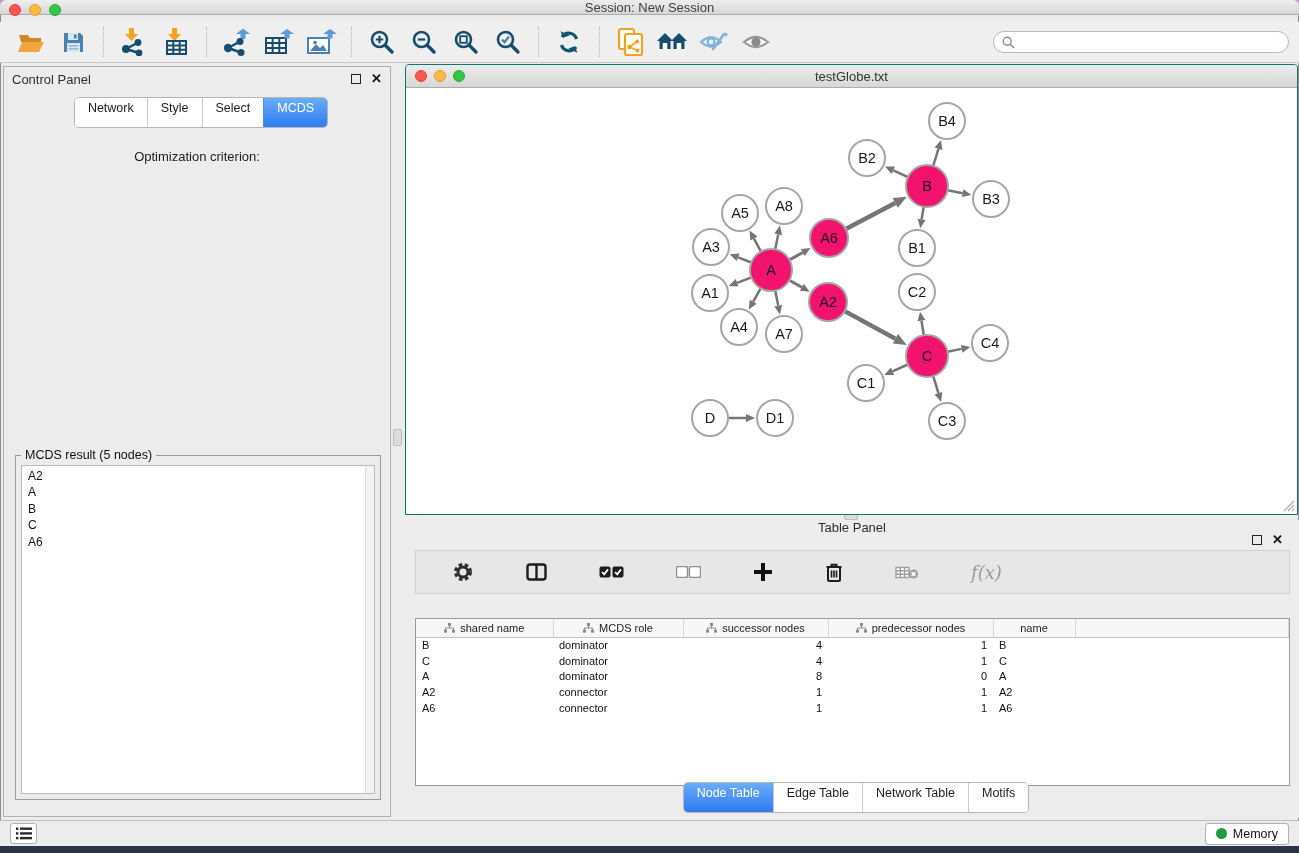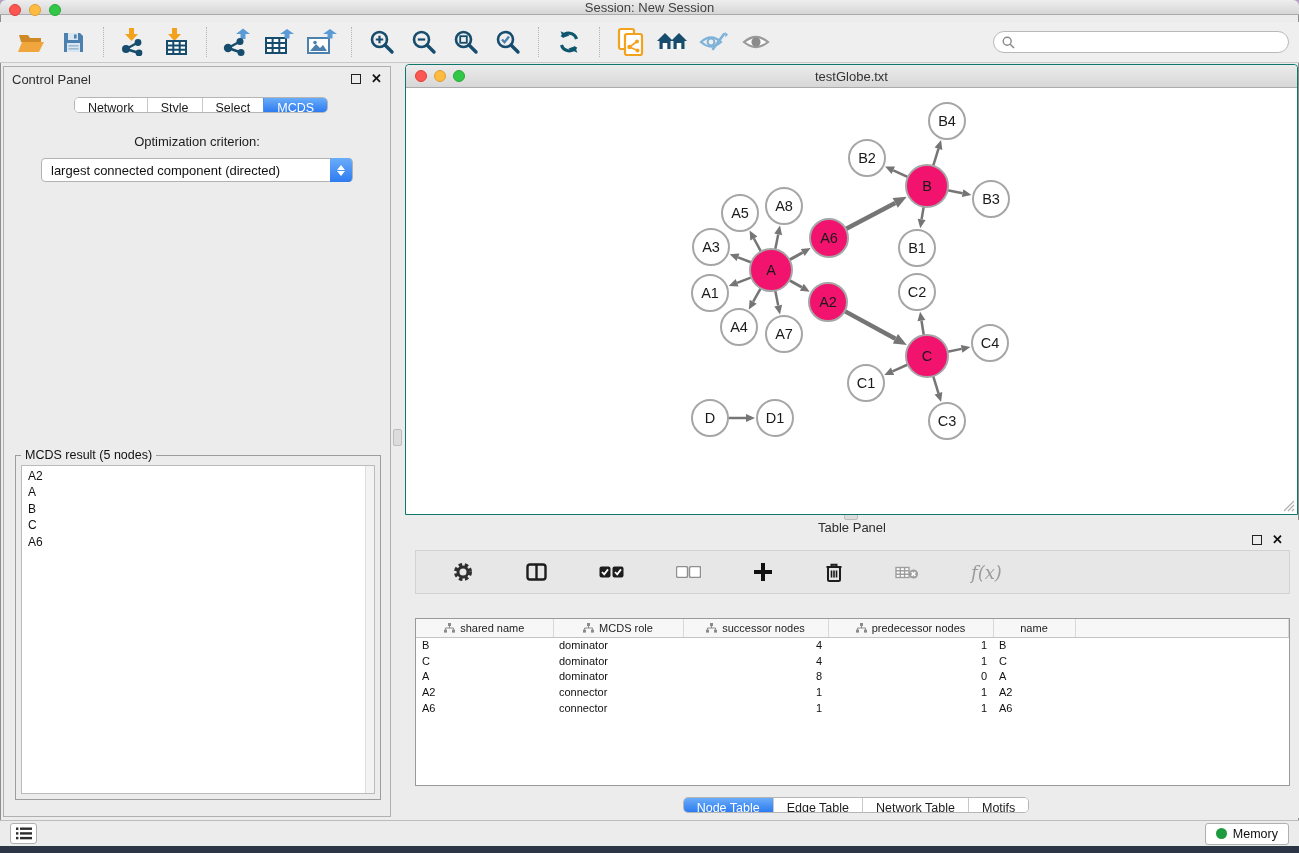--- a/index.html
+++ b/index.html
@@ -43,21 +43,21 @@
   .control-panel {
     position:absolute; left:3px; top:66px; width:388px; height:751px;
     background:#ececec; border:1px solid #b0b0b0;
   }
   .panel-head { position:relative; height:24px; display:flex; align-items:center; padding:0 8px; }
   .panel-head .ptitle { font-size:13px; color:#2e2e2e; }
   .panel-icons { margin-left:auto; display:flex; align-items:center; gap:10px; }
   .float-ic { width:10px; height:10px; border:1.5px solid #222; display:inline-block; }
   .close-ic { font-size:13px; font-weight:bold; color:#111; line-height:10px; }
   .seg-wrap { display:flex; justify-content:center; margin-top:6px; }
-  .segmented { display:inline-flex; border:1px solid #b5b5b5; border-radius:5px; overflow:hidden; background:#fff; height:16px;margin-left:8px; }
+  .segmented { display:inline-flex; border:1px solid #b5b5b5; border-radius:5px; overflow:hidden; background:#fff; height:31px;margin-left:8px; }
   .segment { padding:0 13px; font-size:12.5px; line-height:20px; color:#1c1c1c; background:#fff; border-left:1px solid #c9c9c9; white-space:nowrap; }
   .segment:first-child { border-left:none; }
   .segment.active { background:linear-gradient(#6aadf9,#2d7bf0); color:#fff; border-left-color:#4a90f2; }
   .opt-label { text-align:center; font-size:13px; color:#1c1c1c; margin-top:21px; }
   .criterion {
     margin:9px auto 0; width:312px; height:24px; background:#fff;
     border:1px solid #b2b2b2; border-radius:4px; display:flex; align-items:center; position:relative;
   }
   .criterion .ctext { font-size:13px; color:#111; padding-left:9px; }
   .criterion .stepper {
@@ -305,27 +305,20 @@
     </div>
     <div class="seg-wrap">
       <div class="segmented">
         <span class="segment">Network</span>
         <span class="segment">Style</span>
         <span class="segment">Select</span>
         <span class="segment active">MCDS</span>
       </div>
     </div>
     <div class="opt-label">Optimization criterion:</div>
-    <div class="criterion">
-      <span class="ctext">largest connected component (directed)</span>
-      <span class="stepper">
-          <span class="ar up"></span>
-          <span class="ar dn"></span>
-        </span>
-    </div>
     <div class="groupbox">
       <span class="legend">MCDS result (5 nodes)</span>
       <div class="result-list">
         <ul>
             <li>A2</li>
             <li>A</li>
             <li>B</li>
             <li>C</li>
             <li>A6</li>
           </ul>

